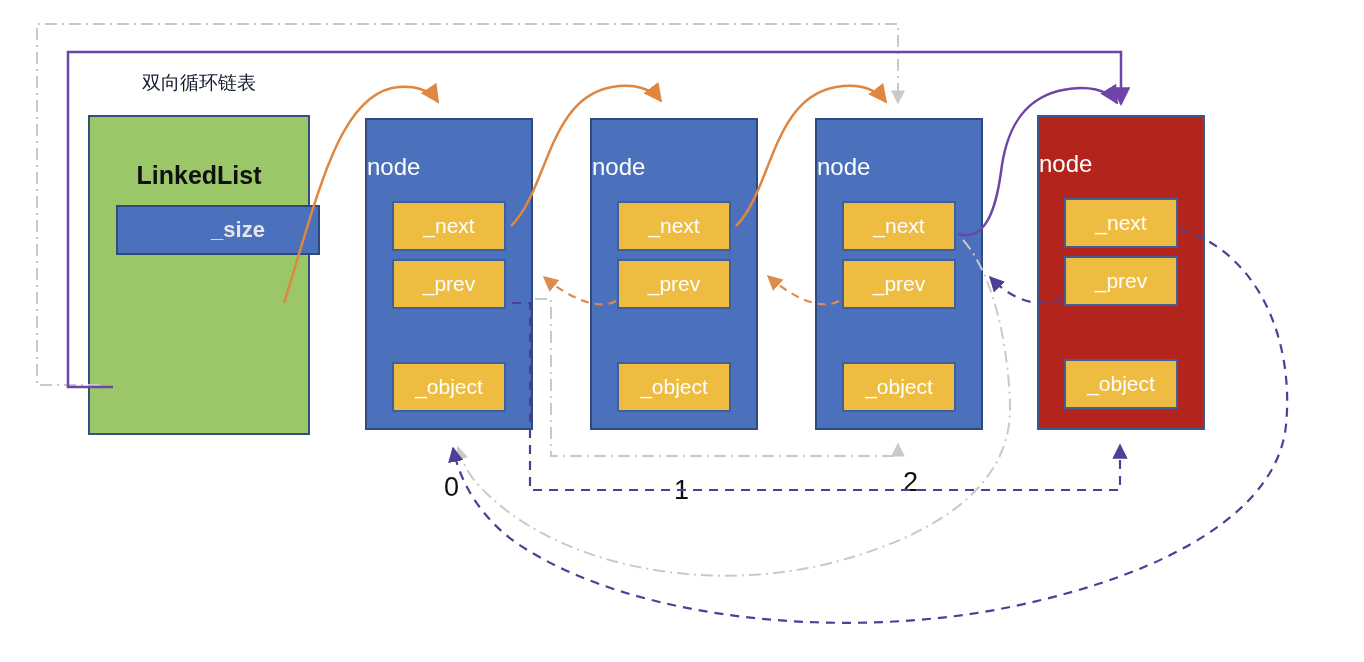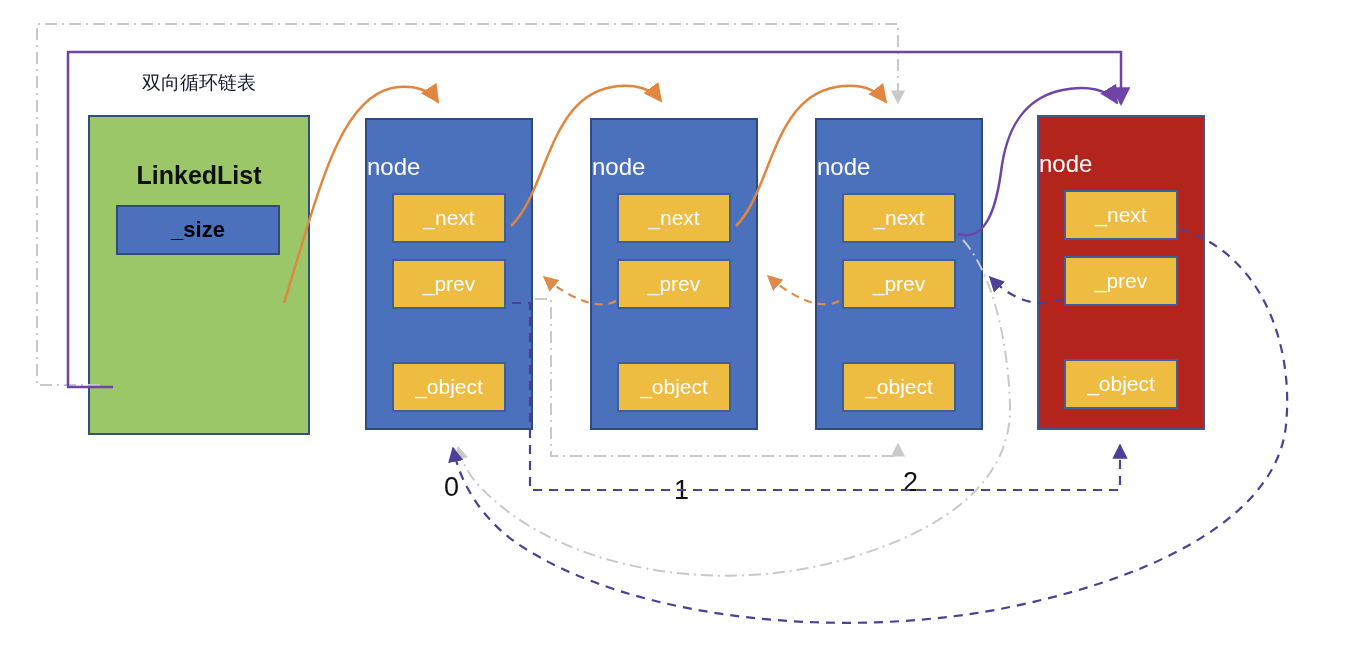--- a/index.html
+++ b/index.html
@@ -7,34 +7,34 @@
          font-family:"Liberation Sans",sans-serif;}
   .arrows{position:absolute;left:0;top:0;z-index:5;pointer-events:none;}
 
   .diagram-title{position:absolute;left:100px;top:70px;font-size:19px;color:#0f172a;z-index:2;margin-left:42px;}
 
   .ll-box{position:absolute;left:88px;top:115px;width:218px;height:316px;
           background:#9BC768;border:2px solid #33507C;z-index:1;font-weight:bold;}
   .ll-title{position:absolute;top:44px;left:0;width:100%;text-align:center;
             font-size:25px;color:#101010;}
   .field{position:absolute;left:26px;width:160px;height:46px;background:#4B70BC;
-         border:2px solid #2F4A7D;color:#000000;display:flex;align-items:center;
-         justify-content:center;font-size:22px;}
+         border:2px solid #2F4A7D;color:#e5e5e5;display:flex;align-items:center;
+         justify-content:center;font-size:22px;padding-left:40px;}
   .f-size{top:88px}.f-first{top:162px}.f-last{top:244px}
 
   .node{position:absolute;top:118px;width:164px;height:308px;background:#4B70BC;
         border:2px solid #2F4A7D;z-index:1;}
   .n0{left:365px}.n1{left:590px}.n2{left:815px}
   .n3{left:1037px;top:115px;height:311px;background:#B3241D;border-color:#3A5A8E;}
   .node-title{position:absolute;top:33px;left:0;width:100%;text-align:left;
               color:#ffffff;font-size:24px;}
   .nfield{position:absolute;left:50%;transform:translateX(-50%);width:110px;height:46px;
           background:#EEBC41;border:2px solid #3E5E9C;color:#ffffff;display:flex;
           align-items:center;justify-content:center;font-size:21px;}
-  .fn{top:73px}.fp{top:139px}.fo{top:242px}
+  .fn{top:81px}.fp{top:139px}.fo{top:242px}
 
   .index-label{position:absolute;font-size:27px;color:#101010;z-index:2;}
   .idx0{left:444px;top:472px}.idx1{left:674px;top:475px}.idx2{left:903px;top:467px}
 </style>
 </head>
 <body>
 
 <div class="stage">
 
   <svg class="arrows" width="1364" height="662" viewBox="0 0 1364 662">

